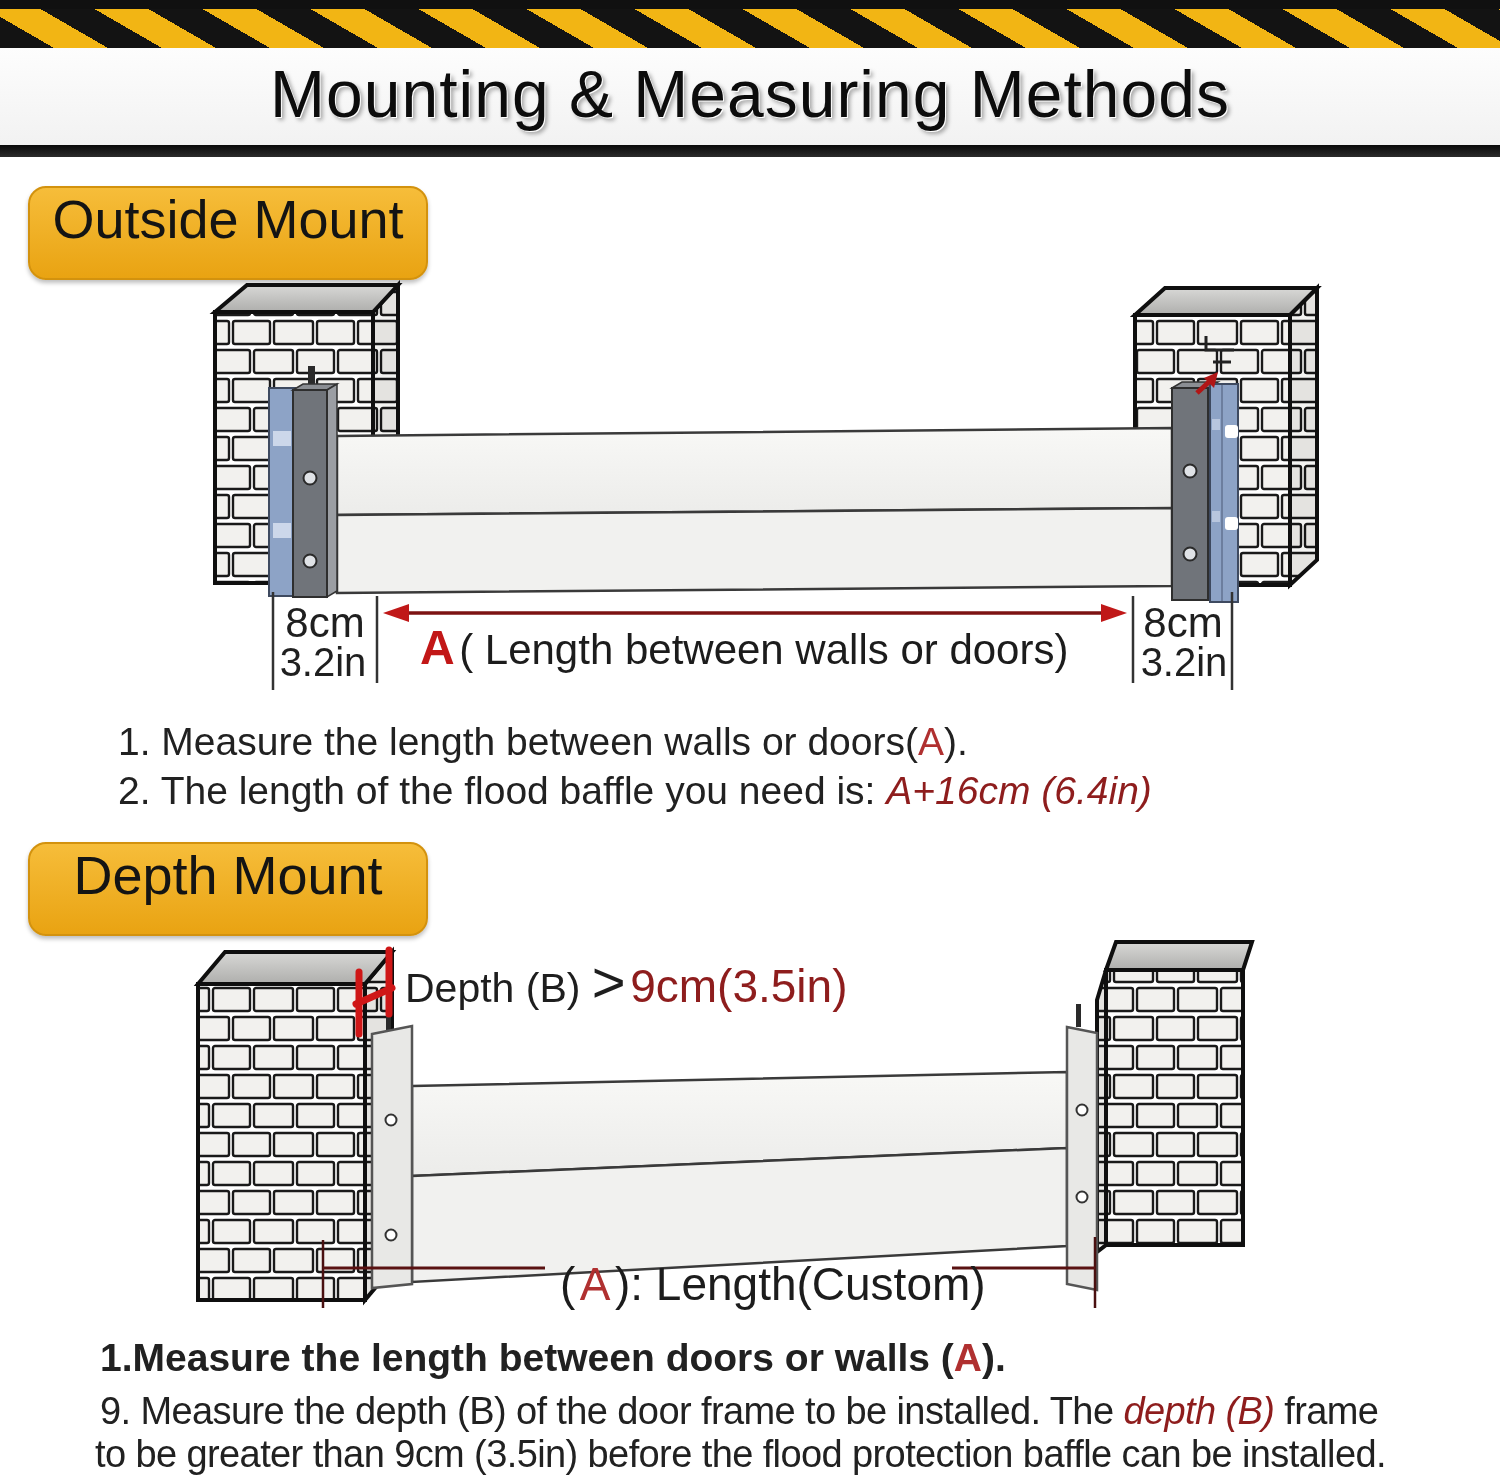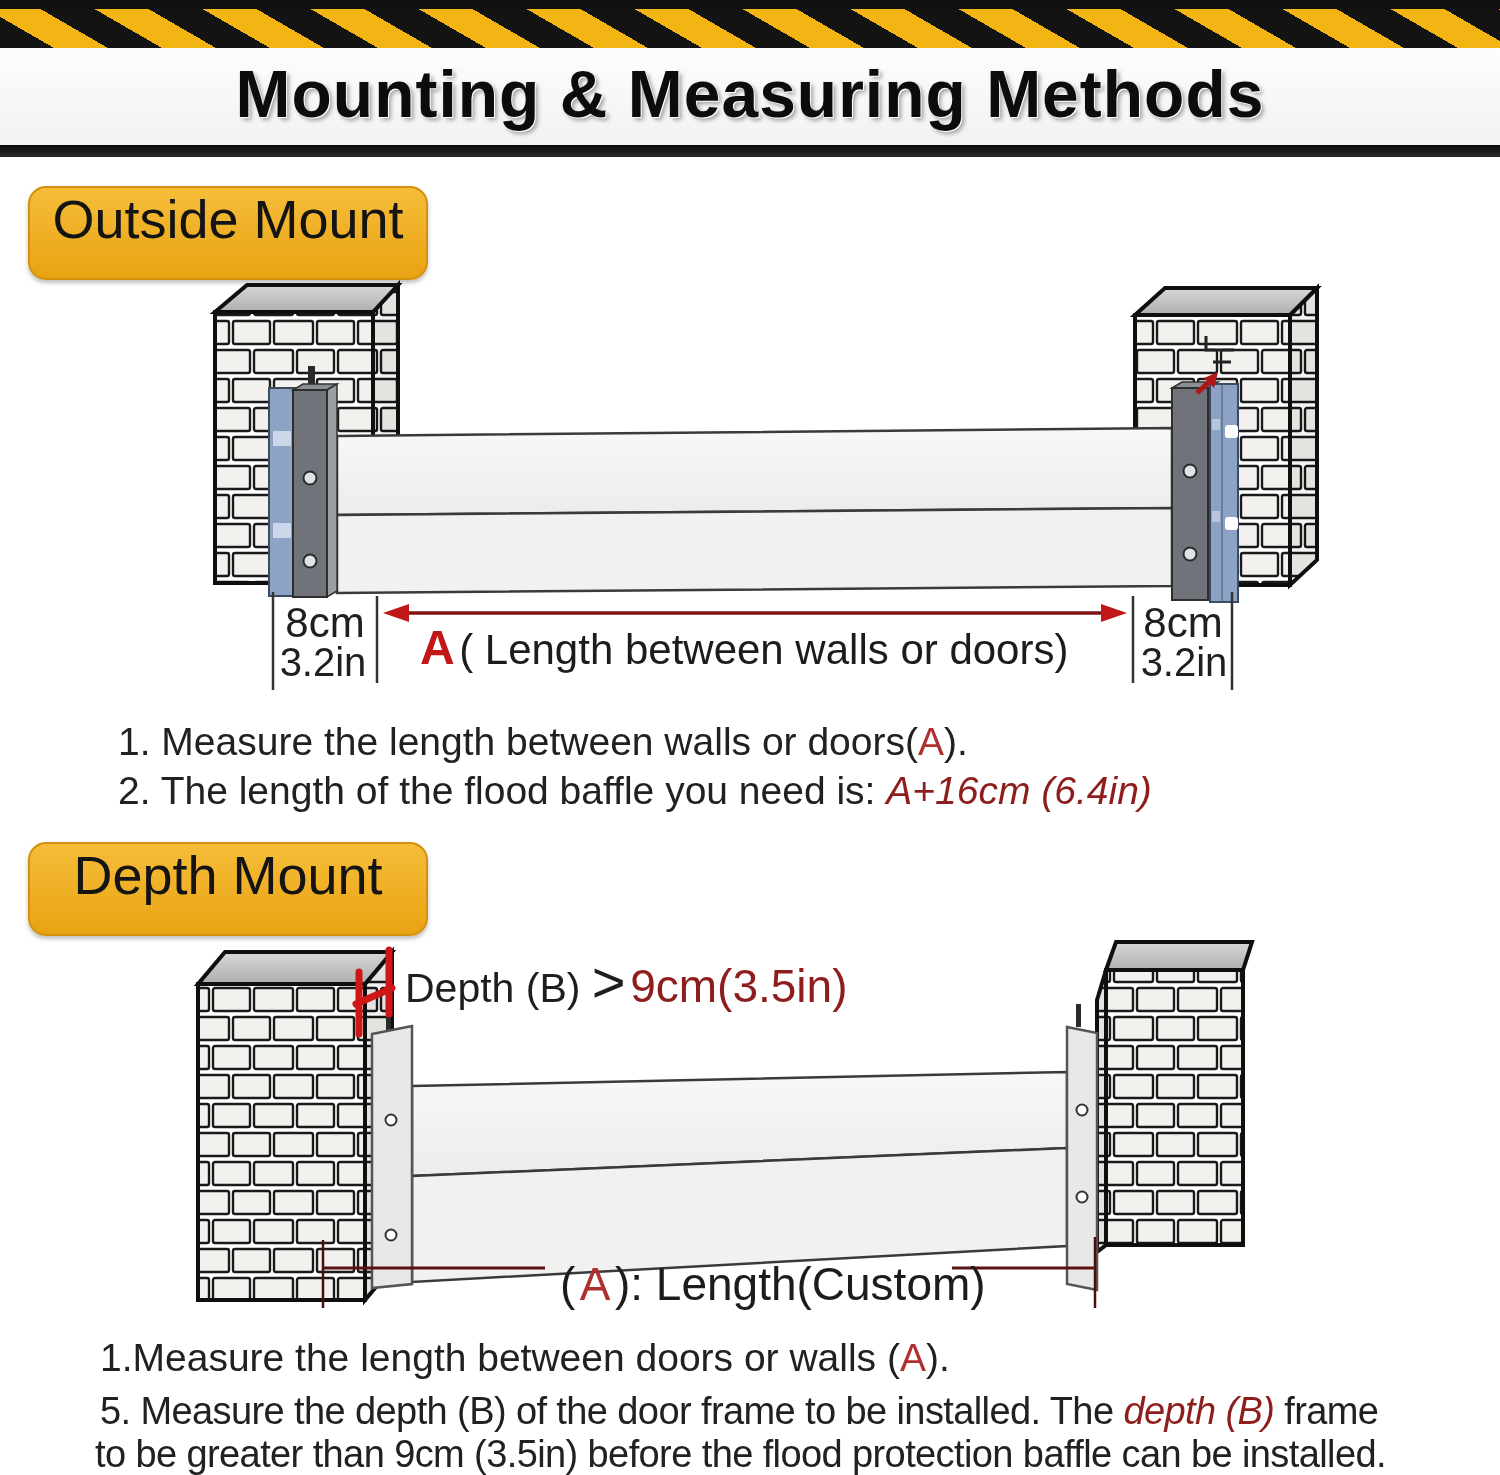--- a/index.html
+++ b/index.html
@@ -6,21 +6,21 @@
   #canvas{position:relative;width:1500px;height:1475px;background:#ffffff;overflow:hidden;
           font-family:"Liberation Sans", sans-serif;}
   .abs{position:absolute;}
 
   
   .top-black{left:0;top:0;width:1500px;height:9px;background:#101010;}
   .hazard{left:0;top:9px;width:1500px;height:39px;
           background:repeating-linear-gradient(30deg,#131313 0 27px,#f2b514 27px 54px);}
   .title-band{left:0;top:48px;width:1500px;height:97px;background:linear-gradient(#fdfdfd,#f2f2f2);}
   .page-title{left:0;top:56px;width:1500px;text-align:center;
-              font-size:66px;font-weight:700;letter-spacing:1px;color:#0c0c0c;
+              font-size:66px;font-weight:400;letter-spacing:1px;color:#0c0c0c;
               text-shadow:1px 1px 0 #ffffff,3px 3px 4px rgba(0,0,0,0.35);}
   .title-underbar{left:0;top:145px;width:1500px;height:12px;background:linear-gradient(#0a0a0a,#2b2b2b);}
 
   
   .badge{width:396px;height:90px;border-radius:18px;
          background:linear-gradient(#f6bd3a,#e9a312);
          border:2px solid #d3920e;box-shadow:0 3px 4px rgba(0,0,0,0.25);
          display:flex;align-items:flex-start;justify-content:center;
          font-size:54px;color:#141414;}
   .badge-outside{left:28px;top:186px;}
@@ -215,23 +215,23 @@
       <line x1="323" y1="1268" x2="545" y2="1268" stroke="#5a1212" stroke-width="3"></line>
       <line x1="952" y1="1268" x2="1095" y2="1268" stroke="#5a1212" stroke-width="3"></line>
       <text x="560" y="1300">
         <tspan font-size="46" fill="#1c1c1c">(</tspan>
         <tspan font-size="46" fill="#b03030">A</tspan>
         <tspan font-size="46" fill="#1c1c1c">): Length(Custom)</tspan>
       </text>
     </g>
   </svg>
 
-  <div class="abs step" style="left:100px;top:1336px;">
+  <div class="abs step" style="left:100px;top:1336px;font-weight:bold;">
     <span>1.Measure the length between doors or walls (</span><span class="redA">A</span><span>).</span>
   </div>
   <div class="abs step small-track" style="left:100px;top:1390px;">
-    <span>5. Measure the depth (B) of the door frame to be installed. The </span><span class="maroon">depth (B)</span><span> frame</span>
+    <span>9. Measure the depth (B) of the door frame to be installed. The </span><span class="maroon">depth (B)</span><span> frame</span>
   </div>
   <div class="abs step small-track" style="left:95px;top:1433px;">
     <span>to be greater than 9cm (3.5in) before the flood protection baffle can be installed.</span>
   </div>
 
 </div>
 
 </body></html>

